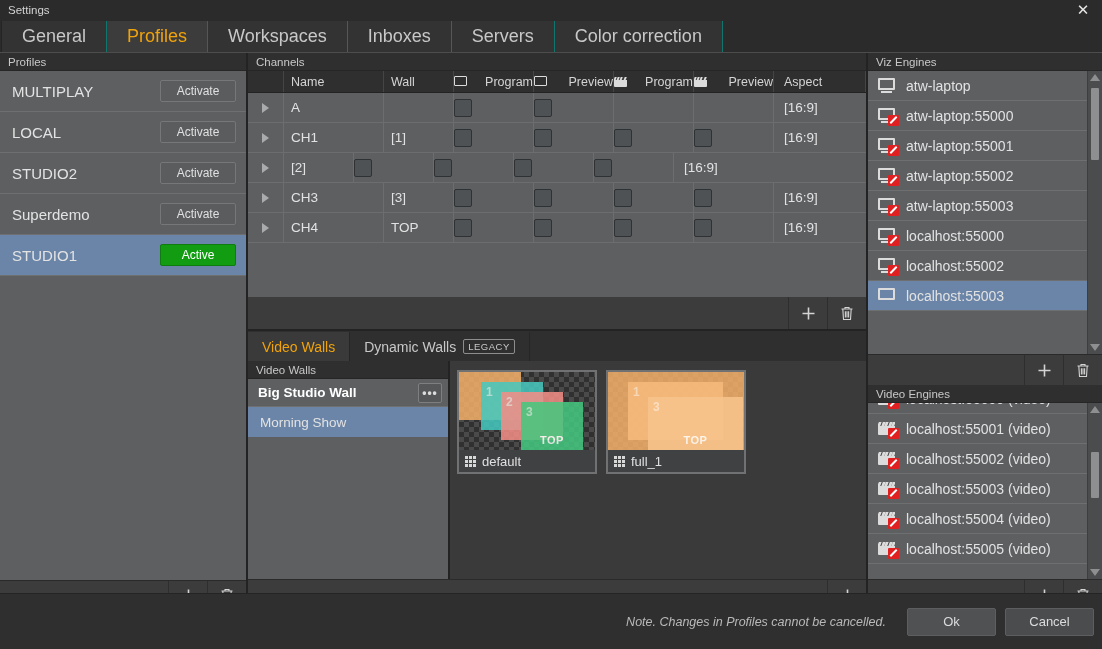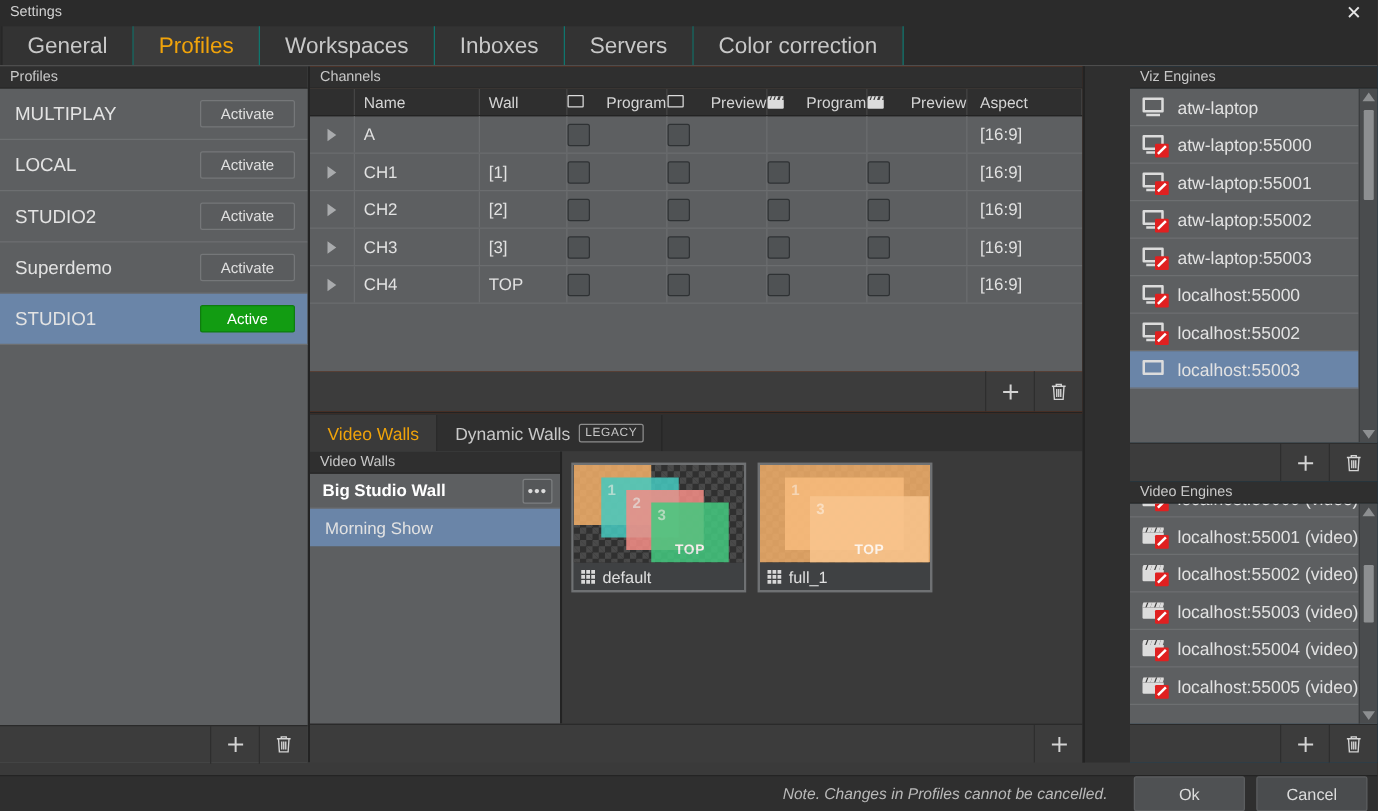--- a/index.html
+++ b/index.html
@@ -122,21 +122,21 @@
     background:#3f4143;font-size:13px;color:#e0e0e0;box-sizing:border-box;}
   .grid-ico{display:grid;grid-template-columns:repeat(3,3px);grid-template-rows:repeat(3,3px);
     gap:1px;}
   .grid-ico i{background:#d8d8d8;display:block;}
   .walls-foot{height:30px;background:#3c3c3c;display:flex;align-items:center;
     justify-content:flex-end;border-top:1px solid #2a2a2a;}
 
   
   .col-right{width:234px;background:#2f2f2f;display:flex;flex-direction:column;
     border-left:2px solid #232323;}
-  .engines{display:flex;flex-direction:column;background:#0c4a6e;margin-left:36px;}
+  .engines{display:flex;flex-direction:column;background:#737373;}
   .eng-list-wrap{position:relative;flex:1;overflow:hidden;background:#5d5f61;display:flex;}
   .eng-list{flex:1;overflow:hidden;}
   .eng-row{height:30px;display:flex;align-items:center;gap:9px;padding-left:10px;
     font-size:14px;color:#e2e2e2;border-bottom:1px solid #6d6f71;box-sizing:border-box;
     cursor:pointer;}
   .eng-row.selected{background:#6a85a8;}
   .sb{width:14px;background:#4a4c4e;display:flex;flex-direction:column;align-items:center;
     border-left:1px solid #3c3e40;}
   .sb .arr{width:0;height:0;margin:3px 0;}
   .sb .up{border-left:5px solid transparent;border-right:5px solid transparent;
@@ -158,21 +158,21 @@
   .clap-top{position:absolute;left:0;top:0;width:17px;height:4px;background:#3a3a3a;
     overflow:hidden;}
   .clap-top i{position:absolute;top:-1px;width:3px;height:6px;background:#dcdcdc;
     transform:skewX(-20deg);}
   .badge{position:absolute;right:-2px;bottom:-2px;width:11px;height:11px;background:#e02020;
     border-radius:1px;}
   .badge:after{content:"";position:absolute;left:1px;top:4.5px;width:9px;height:2px;
     background:#ffffff;transform:rotate(-45deg);}
 
   
-  .bottombar{position:absolute;left:0;right:0;bottom:0;height:29px;background:#2f2f2f;
+  .bottombar{position:absolute;left:0;right:0;bottom:0;height:56px;background:#2f2f2f;
     display:flex;align-items:center;justify-content:flex-end;padding-right:8px;
     box-sizing:border-box;border-top:1px solid #242424;}
   .note{font-size:12.5px;font-style:italic;color:#b9b9b9;margin-right:12px;}
   .dlgbtn{width:89px;height:28px;display:flex;align-items:center;justify-content:center;
     font-size:13px;color:#dcdcdc;background:#4a4c4e;border:1px solid #5c5e60;border-radius:2px;
     margin-left:9px;cursor:pointer;box-sizing:border-box;}
   .dlgbtn.ok{background:#4f5153;}
 </style>
 </head>
 <body>
@@ -322,21 +322,20 @@
                 </div>
                 <div class="c col-chk">
                   <span class="chk"></span>
                 </div>
                 <div class="c col-aspect">[16:9]</div>
               </div>
               <div class="chan-row">
                 <div class="c col-exp">
                   <div class="tri"></div>
                 </div>
-                <div class="c col-name">CH2</div>
                 <div class="c col-label">[2]</div>
                 <div class="c col-chk">
                   <span class="chk"></span>
                 </div>
                 <div class="c col-chk">
                   <span class="chk"></span>
                 </div>
                 <div class="c col-chk">
                   <span class="chk"></span>
                 </div>

